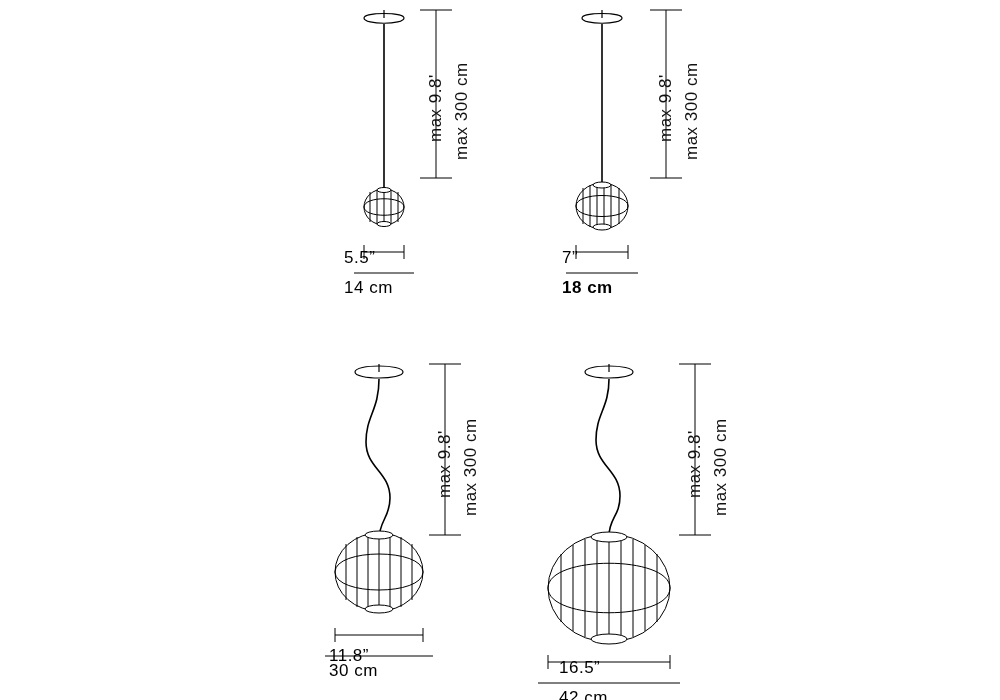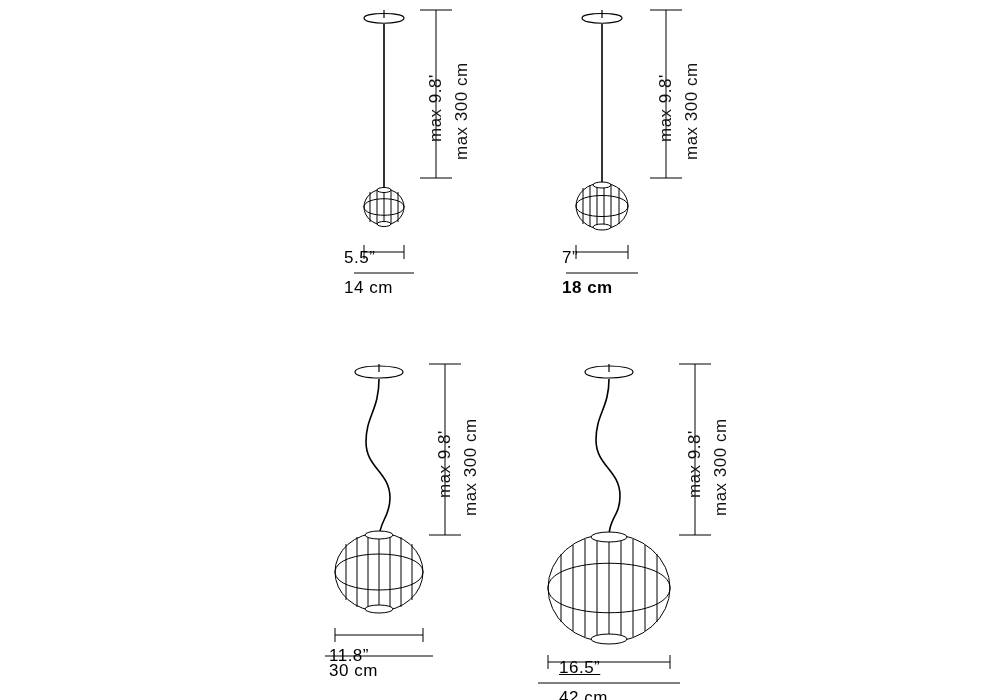--- a/index.html
+++ b/index.html
@@ -190,17 +190,17 @@
       <line x1="169" y1="185" x2="201" y2="185" stroke="#000000" stroke-width="1"></line>
       <line x1="38" y1="312" x2="160" y2="312" stroke="#000000" stroke-width="1"></line>
       <line x1="38" y1="305" x2="38" y2="319" stroke="#000000" stroke-width="1"></line>
       <line x1="160" y1="305" x2="160" y2="319" stroke="#000000" stroke-width="1"></line>
       <line x1="28" y1="333" x2="170" y2="333" stroke="#000000" stroke-width="1"></line>
     </svg>
 
     <div class="vertical-label" style="left:175px; top:148px;">max 9.8'</div>
     <div class="vertical-label" style="left:201px; top:166px;">max 300 cm</div>
 
-    <div class="dim-label" style="left:49px; top:308px; width:100px;text-decoration:underline;">16.5”</div>
+    <div class="dim-label" style="left:49px; top:308px; width:100px;">16.5”</div>
     <div class="dim-label" style="left:49px; top:338px; width:100px;">42 cm</div>
   </div>
 
 </div>
 
 </body></html>

